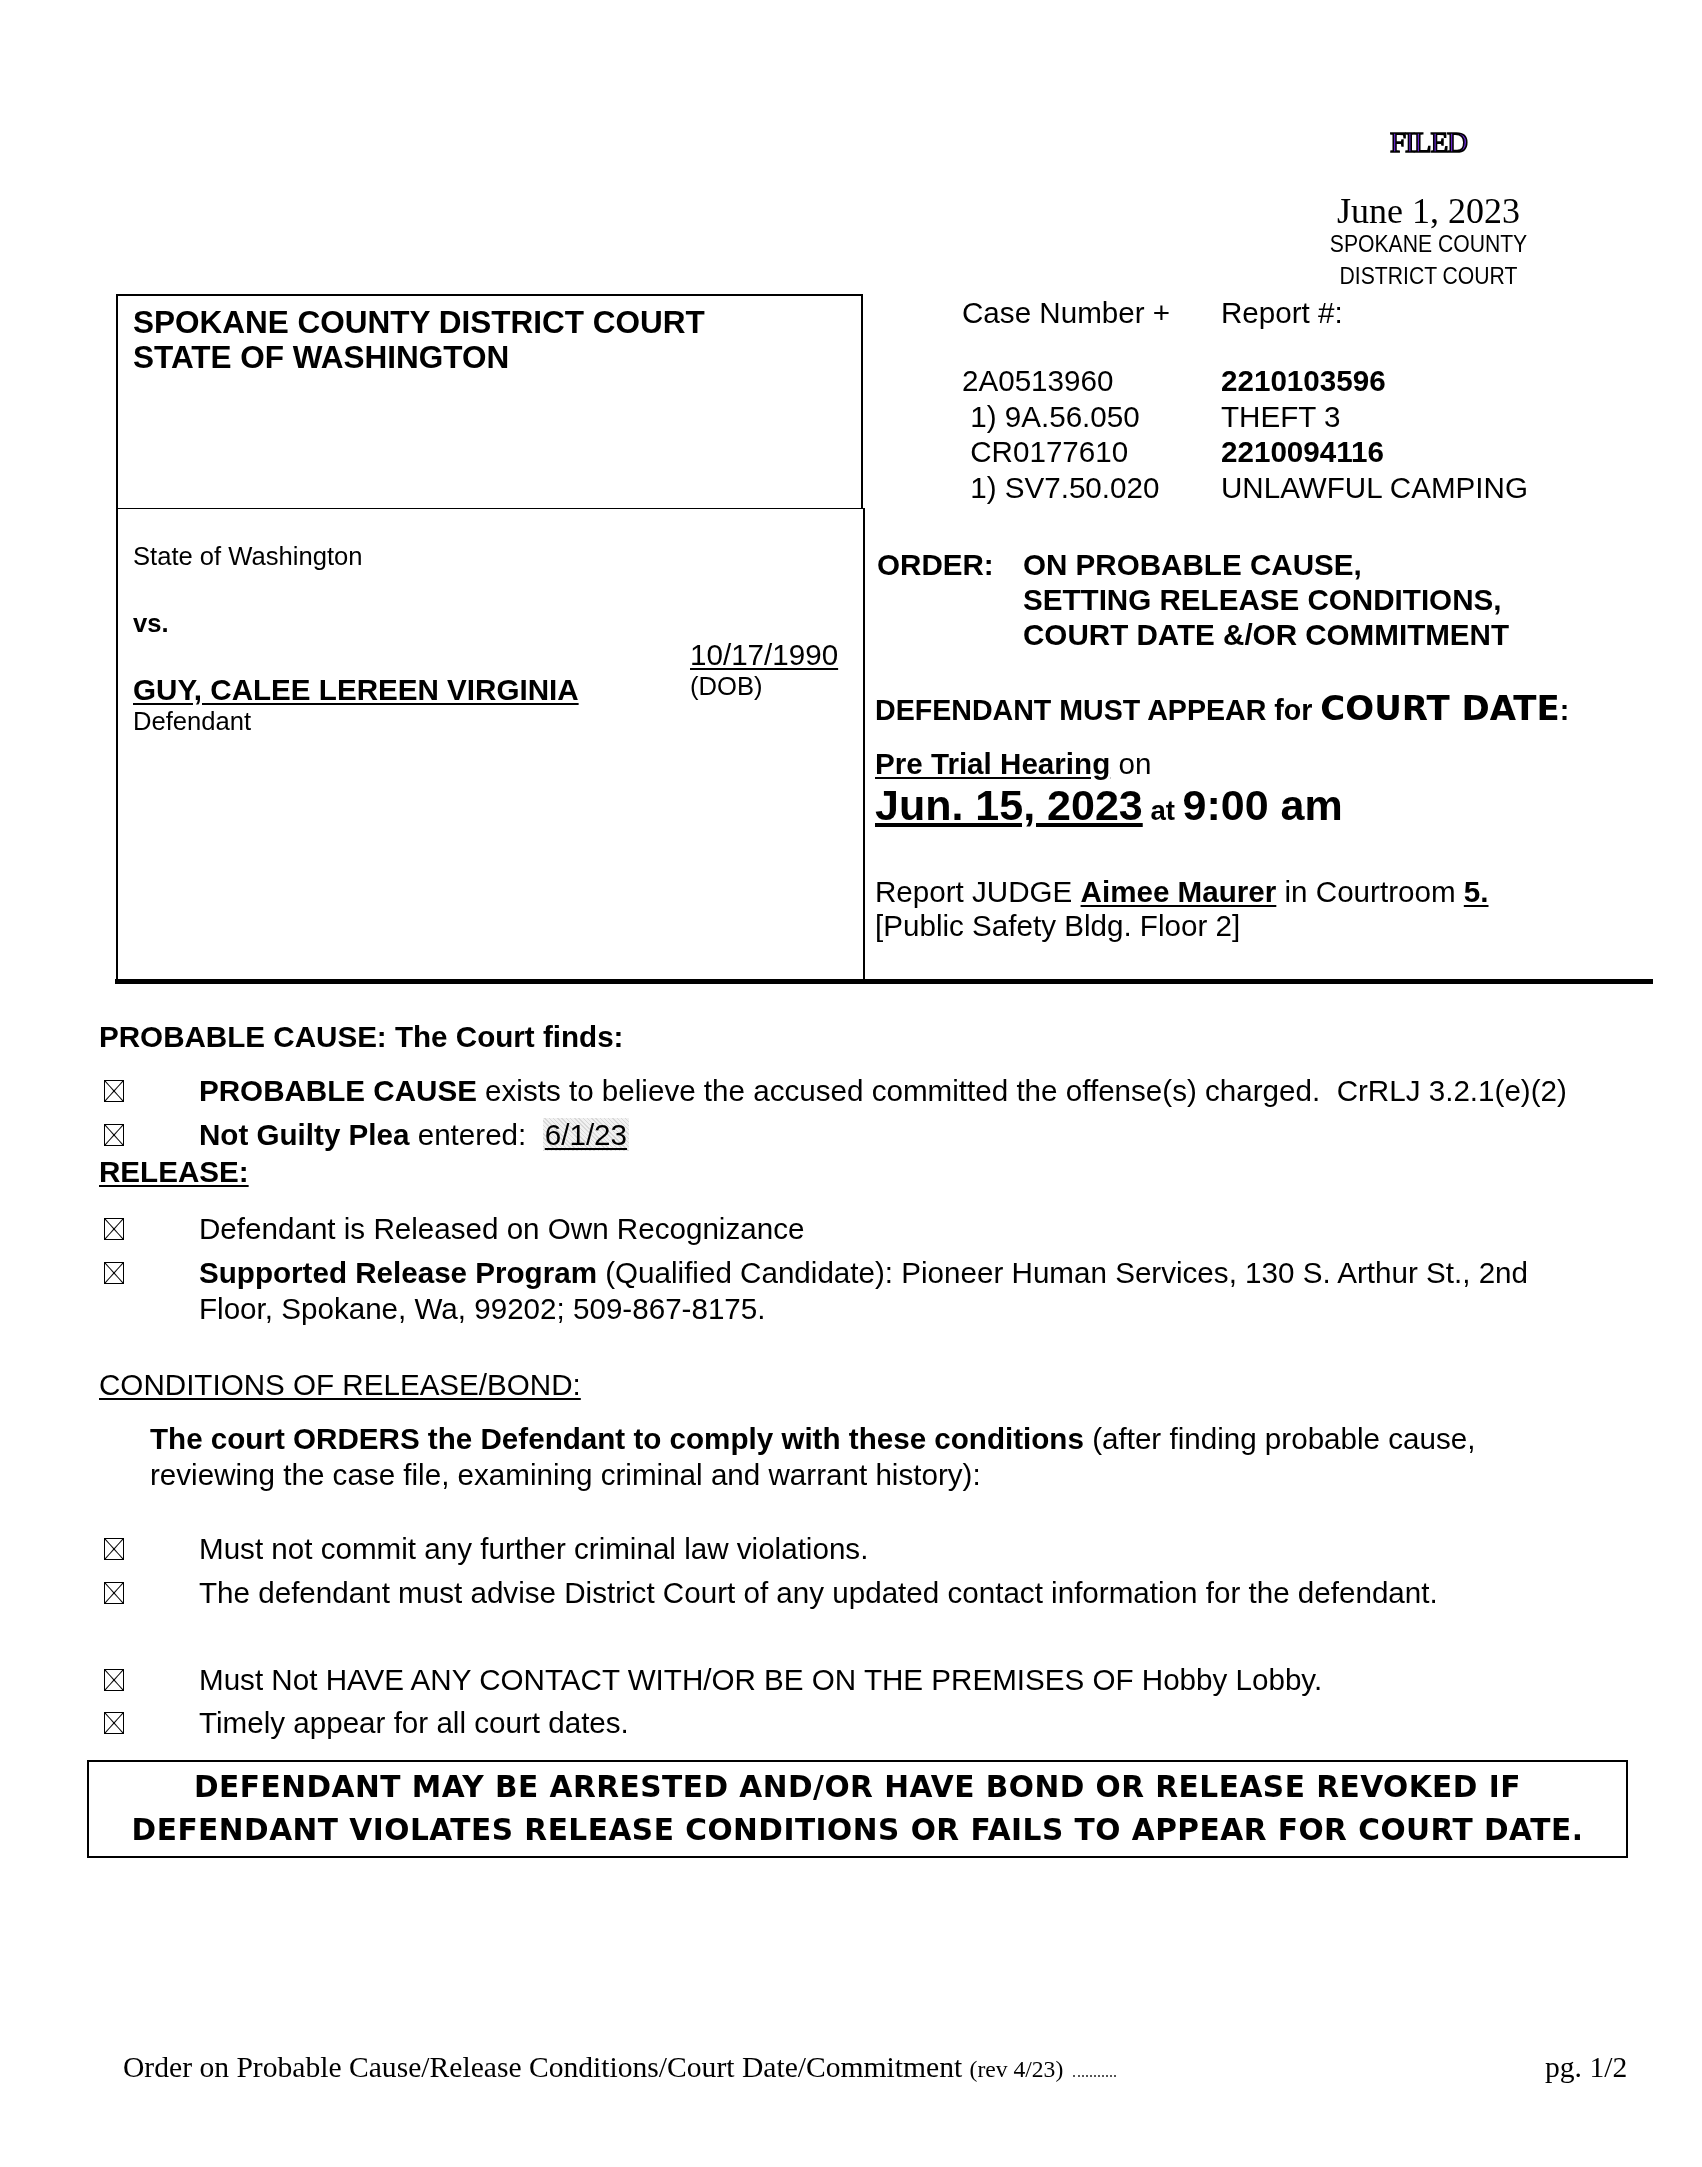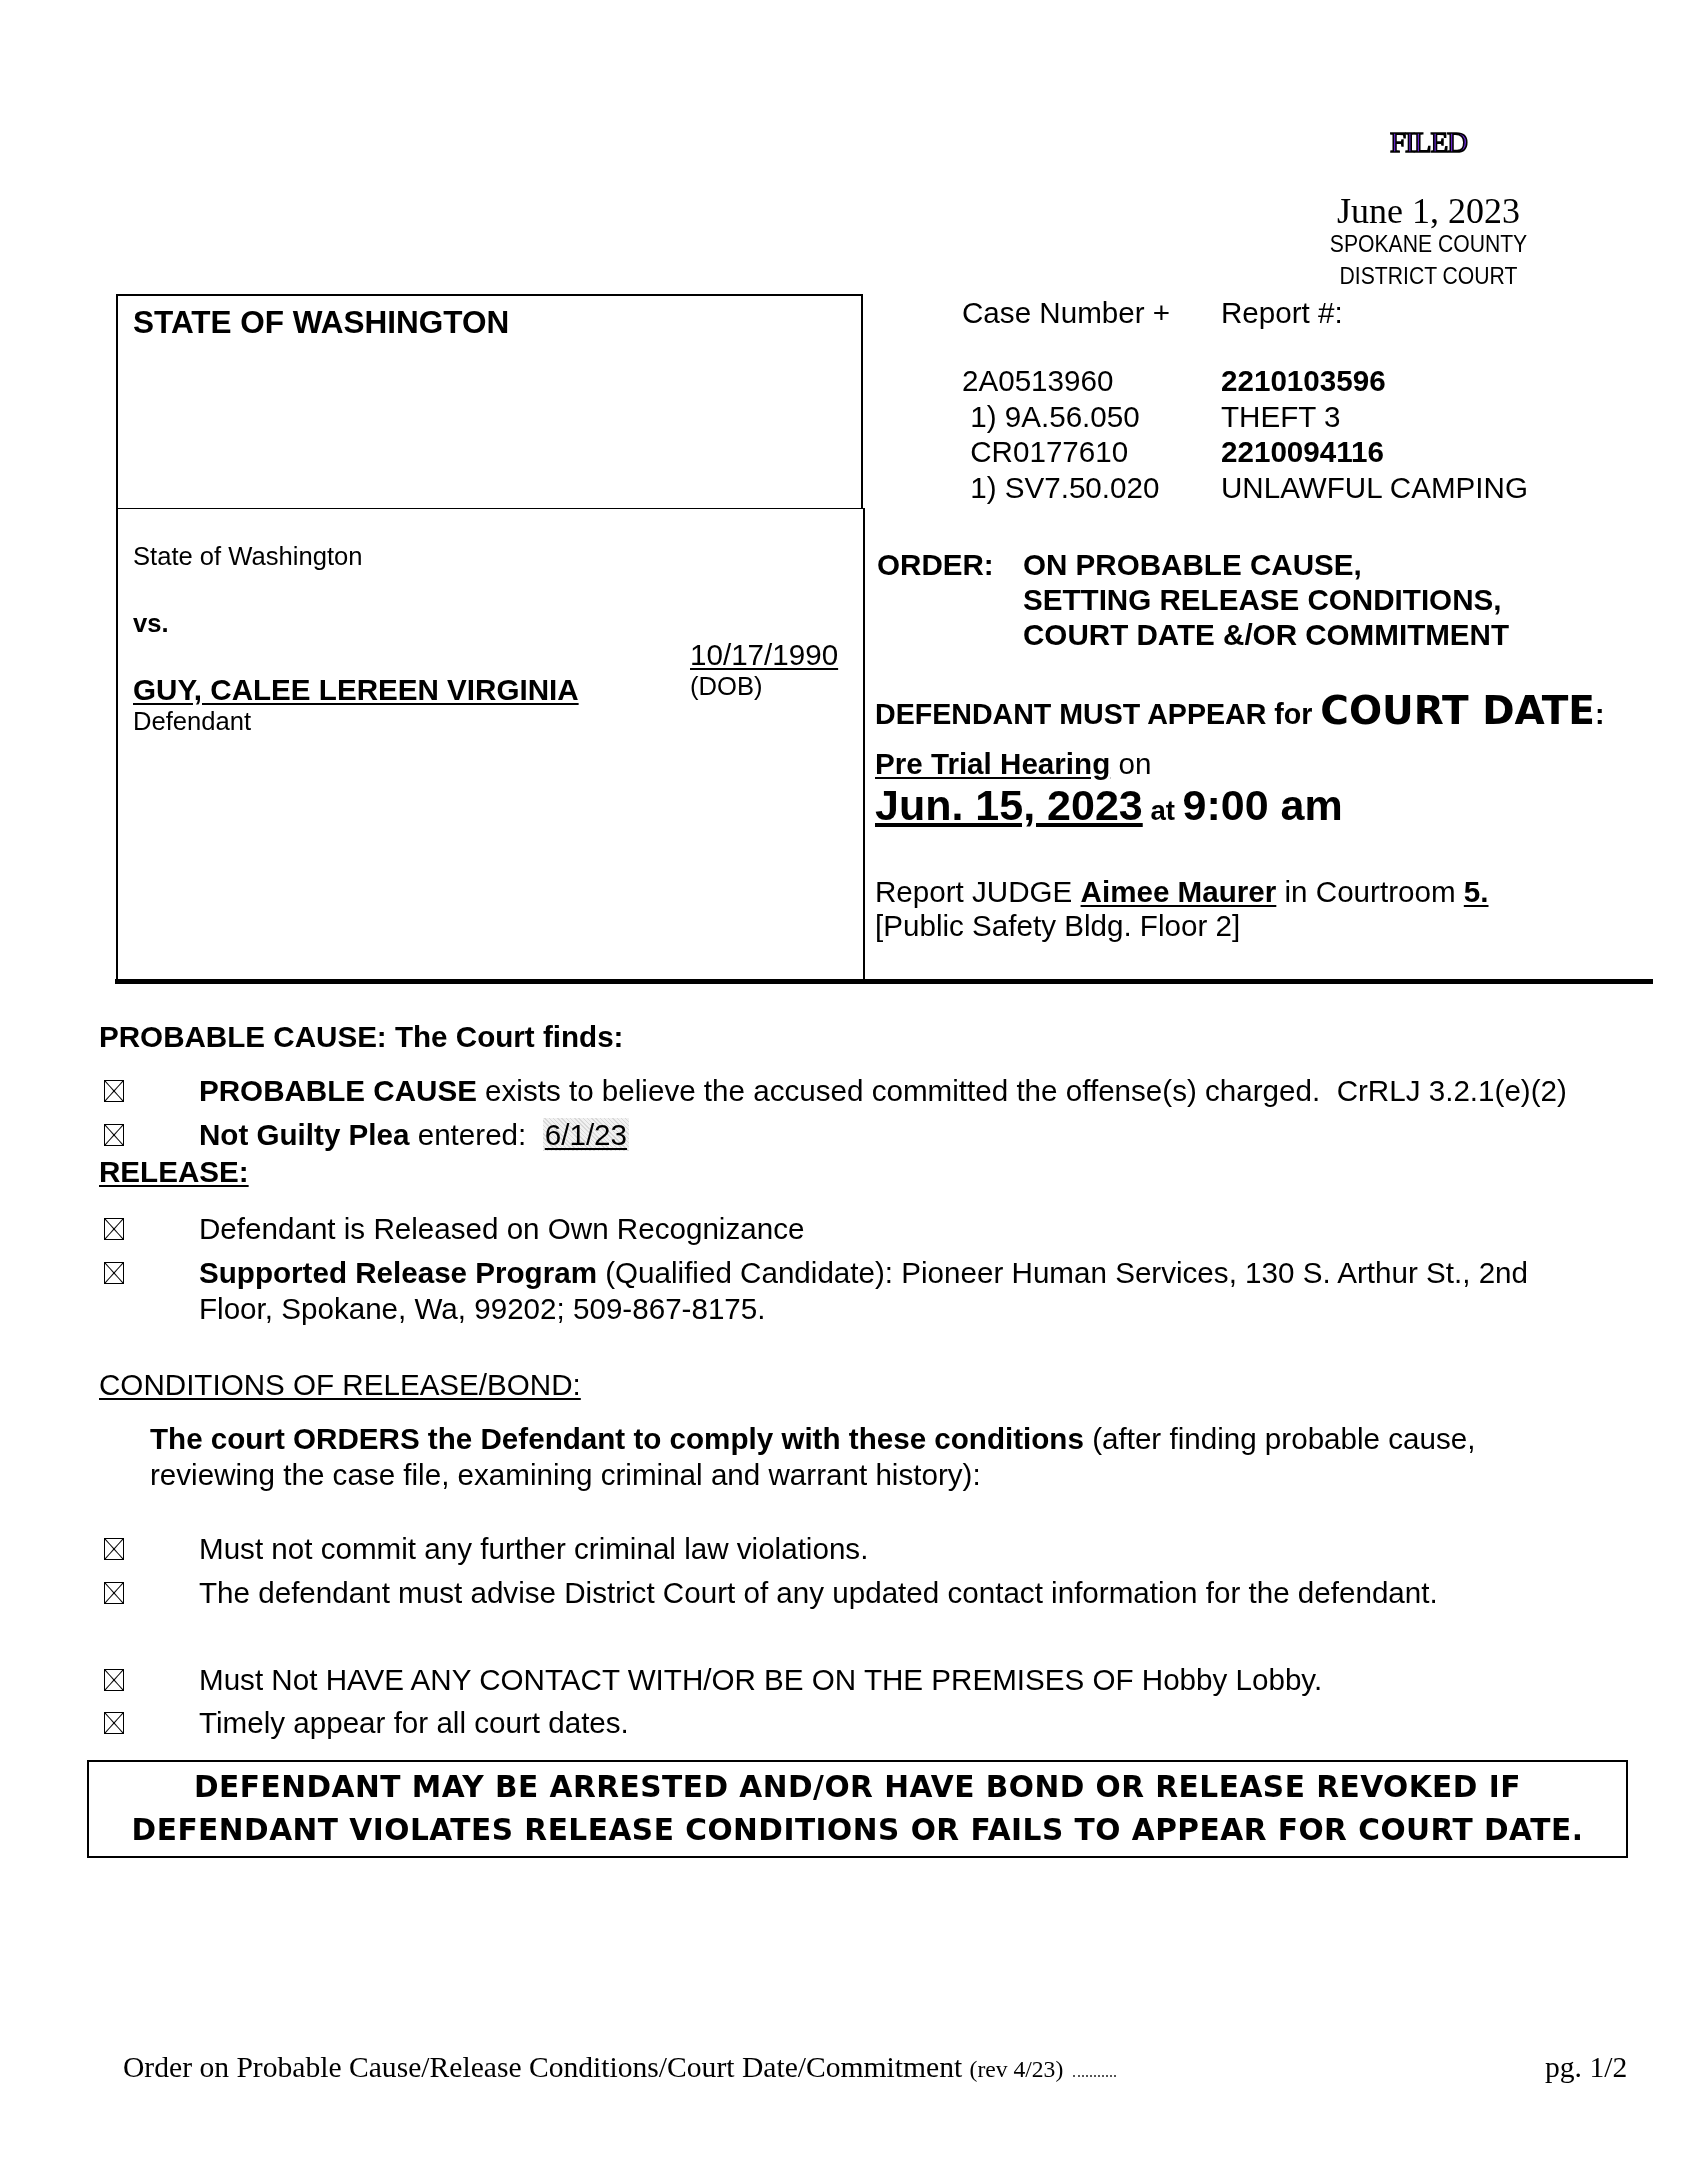--- a/index.html
+++ b/index.html
@@ -61,20 +61,21 @@
   <div class="stamp" style="top:264px;">
     <div class="filed-court">DISTRICT COURT</div>
   </div>
 </div>
 
 <div class="box-top"></div>
 <div class="box-bottom"></div>
 <div class="heavy-rule"></div>
 
 <div class="abs court-title">
+  <div>SPOKANE COUNTY DISTRICT COURT</div>
   <div>STATE OF WASHINGTON</div>
 </div>
 
 <div class="abs t22" style="left:133px; top:542px;">State of Washington</div>
 <div class="abs t22 b" style="left:133px; top:609px;">vs.</div>
 <div class="abs t28 b u" style="left:133px; top:673px;">GUY, CALEE LEREEN VIRGINIA</div>
 <div class="abs t22" style="left:133px; top:707px;">Defendant</div>
 <div class="abs t28 u" style="left:690px; top:638px;">10/17/1990</div>
 <div class="abs t22" style="left:690px; top:672px;">(DOB)</div>
 
@@ -91,21 +92,21 @@
   <div class="abs t28" style="left:962px; top:471px; white-space:pre;"> 1) SV7.50.020</div>
   <div class="abs t28" style="left:1221px; top:471px;">UNLAWFUL CAMPING</div>
 </div>
 
 <div class="abs t28 b" style="left:877px; top:548px;">ORDER:</div>
 <div class="abs t28 b" style="left:1023px; top:548px;">ON PROBABLE CAUSE,</div>
 <div class="abs t28 b" style="left:1023px; top:583px;">SETTING RELEASE CONDITIONS,</div>
 <div class="abs t28 b" style="left:1023px; top:618px;">COURT DATE &amp;/OR COMMITMENT</div>
 
 <div class="abs b" style="left:875px; top:688px; font-size:28.6px;">
-  <span>DEFENDANT MUST APPEAR for </span><span style="font-family:'DejaVu Sans',sans-serif; font-size:39px;">COURT DATE</span><span>:</span>
+  <span>DEFENDANT MUST APPEAR for </span><span style="font-family:'DejaVu Sans',sans-serif; font-size:34px;">COURT DATE</span><span>:</span>
 </div>
 
 <div class="abs t28" style="left:875px; top:747px;">
   <span class="b u">Pre Trial Hearing</span><span> on</span>
 </div>
 
 <div class="abs b" style="left:875px; top:780px; font-size:43px; line-height:51px;">
   <span class="u" style="text-decoration-thickness:3.9px;">Jun. 15, 2023</span><span style="font-size:27.6px; white-space:pre;"> at </span><span>9:00 am</span>
 </div>
 

